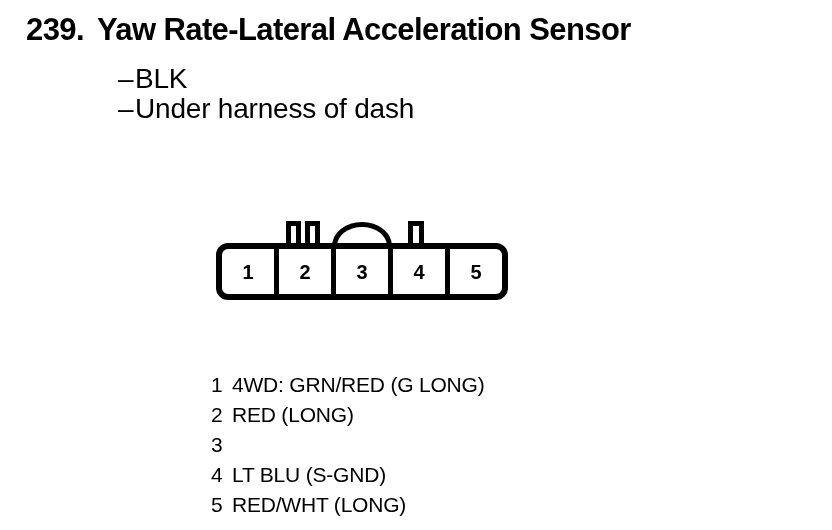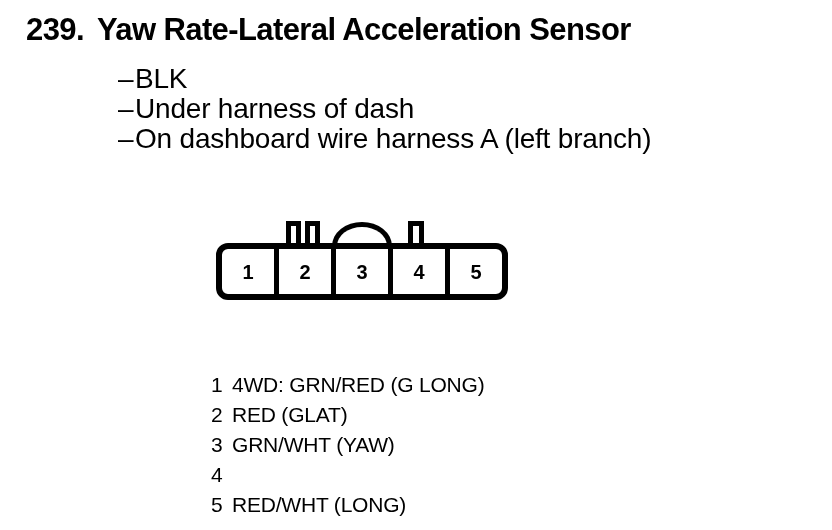--- a/index.html
+++ b/index.html
@@ -142,23 +142,20 @@
   <span class="title-number">239.</span><span class="title-text">Yaw Rate-Lateral Acceleration Sensor</span>
 </div>
 
 <div id="detail-list">
   <div class="detail-line">
     <span class="detail-dash">–</span><span>BLK</span>
   </div>
   <div class="detail-line">
     <span class="detail-dash">–</span><span>Under harness of dash</span>
   </div>
-  <div class="detail-line">
-    <span class="detail-dash">–</span><span>On dashboard wire harness A (left branch)</span>
-  </div>
 </div>
 
 <div id="connector-diagram">
   <div class="keying-tab" id="keying-tab-1"></div>
   <div class="keying-tab" id="keying-tab-2"></div>
   <div id="keying-arch"></div>
   <div class="keying-tab" id="keying-tab-3"></div>
 
   <div id="connector-body">
     <div class="connector-cell">1</div>
@@ -169,26 +166,26 @@
   </div>
 </div>
 
 <div id="pin-legend">
   <div class="pin-row">
     <span class="pin-number">1</span>
     <span class="pin-label">4WD: GRN/RED (G LONG)</span>
   </div>
   <div class="pin-row">
     <span class="pin-number">2</span>
-    <span class="pin-label">RED (GLAT)</span>
+    <span class="pin-label">RED (LONG)</span>
   </div>
   <div class="pin-row">
     <span class="pin-number">3</span>
-    <span class="pin-label">GRN/WHT (YAW)</span>
   </div>
   <div class="pin-row">
     <span class="pin-number">4</span>
+    <span class="pin-label">LT BLU (S-GND)</span>
   </div>
   <div class="pin-row">
     <span class="pin-number">5</span>
     <span class="pin-label">RED/WHT (LONG)</span>
   </div>
 </div>
 
 </body></html>

